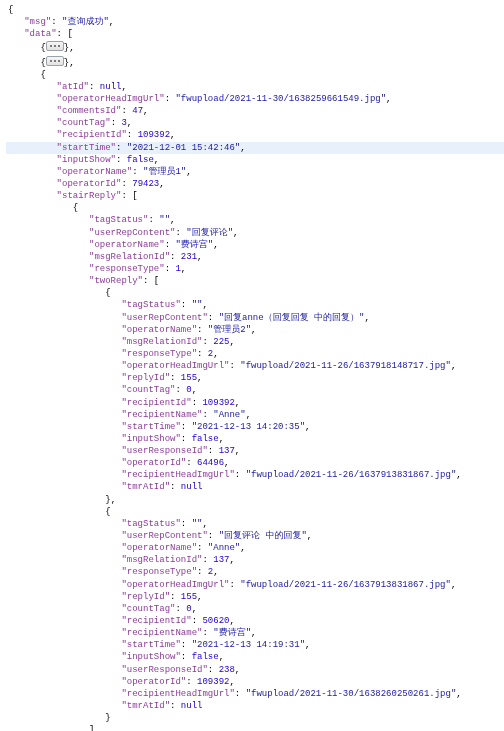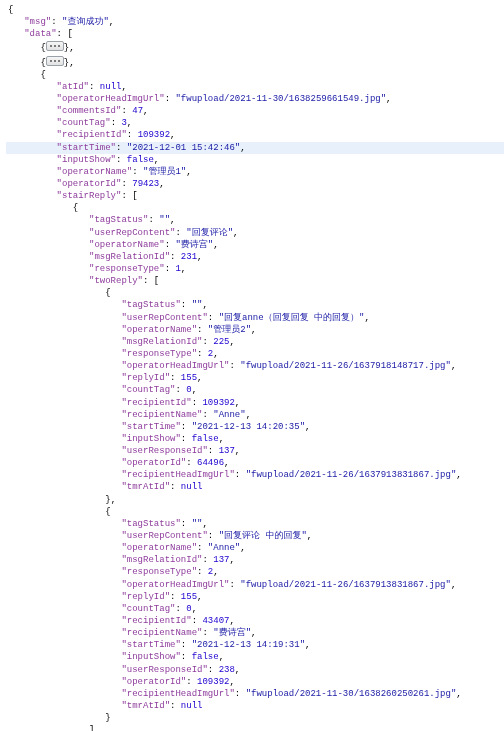--- a/index.html
+++ b/index.html
@@ -94,21 +94,21 @@
 </span><span class="line">                  <span class="punct">}</span><span class="punct">,</span>
 </span><span class="line">                  <span class="punct">{</span>
 </span><span class="line">                     <span class="key">"tagStatus"</span><span class="punct">: </span><span class="str">""</span><span class="punct">,</span>
 </span><span class="line">                     <span class="key">"userRepContent"</span><span class="punct">: </span><span class="str">"回复评论 中的回复"</span><span class="punct">,</span>
 </span><span class="line">                     <span class="key">"operatorName"</span><span class="punct">: </span><span class="str">"Anne"</span><span class="punct">,</span>
 </span><span class="line">                     <span class="key">"msgRelationId"</span><span class="punct">: </span><span class="num">137</span><span class="punct">,</span>
 </span><span class="line">                     <span class="key">"responseType"</span><span class="punct">: </span><span class="num">2</span><span class="punct">,</span>
 </span><span class="line">                     <span class="key">"operatorHeadImgUrl"</span><span class="punct">: </span><span class="str">"fwupload/2021-11-26/1637913831867.jpg"</span><span class="punct">,</span>
 </span><span class="line">                     <span class="key">"replyId"</span><span class="punct">: </span><span class="num">155</span><span class="punct">,</span>
 </span><span class="line">                     <span class="key">"countTag"</span><span class="punct">: </span><span class="num">0</span><span class="punct">,</span>
-</span><span class="line">                     <span class="key">"recipientId"</span><span class="punct">: </span><span class="num">43407</span><span class="punct">,</span>
+</span><span class="line">                     <span class="key">"recipientId"</span><span class="punct">: </span><span class="num">50620</span><span class="punct">,</span>
 </span><span class="line">                     <span class="key">"recipientName"</span><span class="punct">: </span><span class="str">"费诗宫"</span><span class="punct">,</span>
 </span><span class="line">                     <span class="key">"startTime"</span><span class="punct">: </span><span class="str">"2021-12-13 14:19:31"</span><span class="punct">,</span>
 </span><span class="line">                     <span class="key">"inputShow"</span><span class="punct">: </span><span class="kw">false</span><span class="punct">,</span>
 </span><span class="line">                     <span class="key">"userResponseId"</span><span class="punct">: </span><span class="num">238</span><span class="punct">,</span>
 </span><span class="line">                     <span class="key">"operatorId"</span><span class="punct">: </span><span class="num">109392</span><span class="punct">,</span>
 </span><span class="line">                     <span class="key">"recipientHeadImgUrl"</span><span class="punct">: </span><span class="str">"fwupload/2021-11-30/1638260250261.jpg"</span><span class="punct">,</span>
 </span><span class="line">                     <span class="key">"tmrAtId"</span><span class="punct">: </span><span class="kw">null</span>
 </span><span class="line">                  <span class="punct">}</span>
 </span><span class="line">               <span class="punct">]</span><span class="punct">,</span>
 </span></div>

